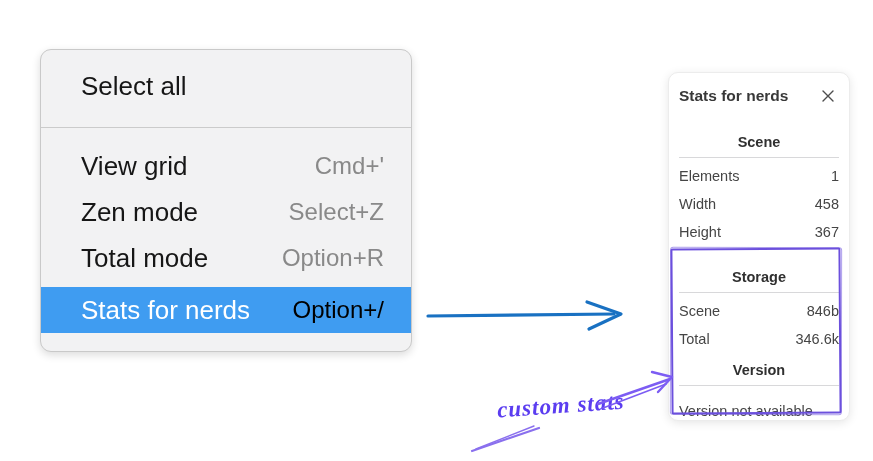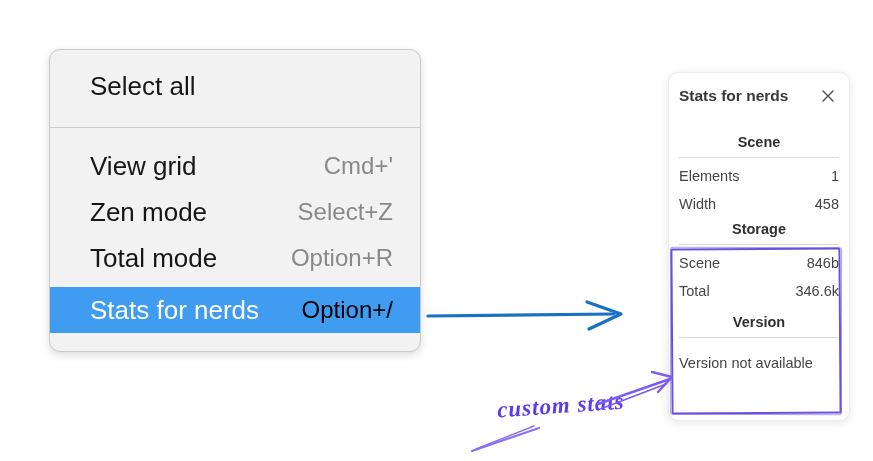--- a/index.html
+++ b/index.html
@@ -6,21 +6,21 @@
   body {
     width: 873px; height: 461px;
     background: #ffffff;
     font-family: "Liberation Sans", sans-serif;
     position: relative;
     overflow: hidden;
   }
 
   
   .menu {
-    position: absolute; left: 49px; top: 49px;
+    position: absolute; left: 40px; top: 49px;
     width: 372px; height: 303px;
     box-sizing: border-box;
     background: #f2f2f3;
     border: 1px solid #c9c9c9;
     border-radius: 11px;
     box-shadow: 0 3px 8px rgba(0,0,0,0.14);
     padding: 13px 0 28px 0;
   }
   .menu-item {
     height: 46px;
@@ -52,21 +52,21 @@
     display: flex; align-items: center; justify-content: space-between;
   }
   .panel-title { font-weight: bold; font-size: 15.5px; color: #383838; }
   .close-btn { display: flex; align-items: center; margin-right: 4px; cursor: pointer; }
   .section-header {
     text-align: center; font-weight: bold;
     font-size: 14.5px; color: #303030;
     height: 18px; line-height: 18px;
   }
   .mt24 { margin-top: 24px; }
-  .mt10 { margin-top: 2px; }
+  .mt10 { margin-top: 22px; }
   .mt8  { margin-top: 8px; }
   .pdivider { height: 1px; background: #d8d8da; margin-top: 6px; }
   .stat-rows { margin-top: 4px; }
   .stat-row {
     height: 28px;
     display: flex; align-items: center; justify-content: space-between;
   }
   .version-note { margin-top: 12px; height: 26px; line-height: 26px; }
 
   
@@ -149,20 +149,24 @@
   <div class="pdivider"></div>
   <div class="stat-rows">
     <div class="stat-row">
       <span>Elements</span>
       <span>1</span>
     </div>
     <div class="stat-row">
       <span>Width</span>
       <span>458</span>
     </div>
+    <div class="stat-row">
+      <span>Height</span>
+      <span>367</span>
+    </div>
   </div>
 
   <div class="section-header mt10">Storage</div>
   <div class="pdivider"></div>
   <div class="stat-rows">
     <div class="stat-row">
       <span>Scene</span>
       <span>846b</span>
     </div>
     <div class="stat-row">

